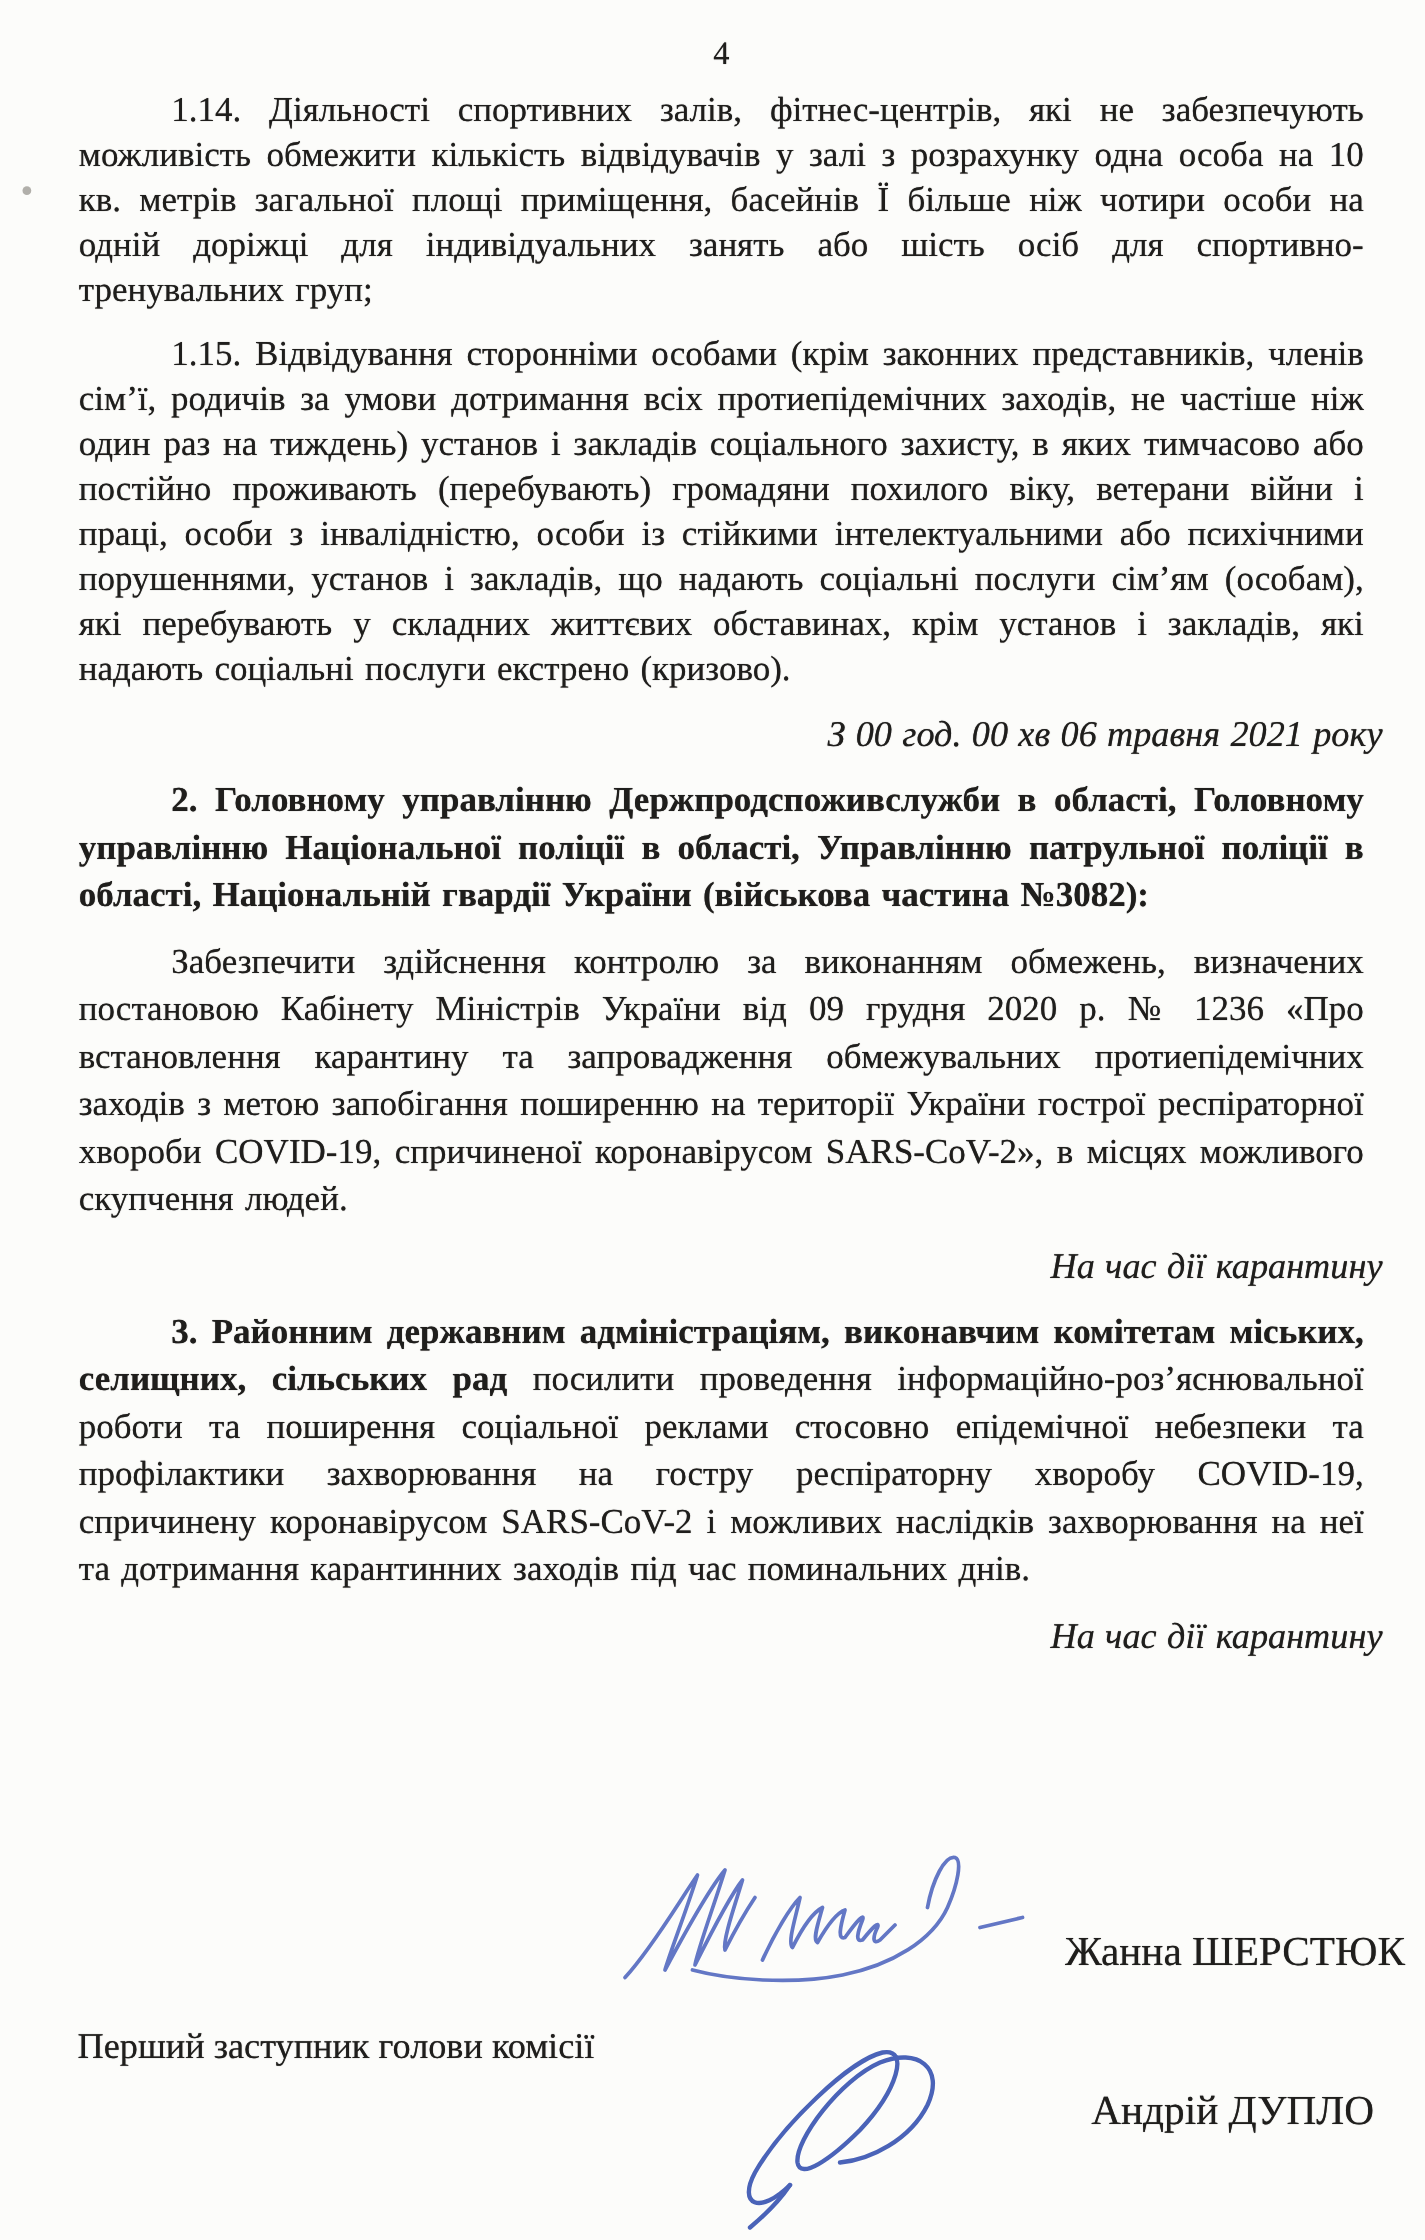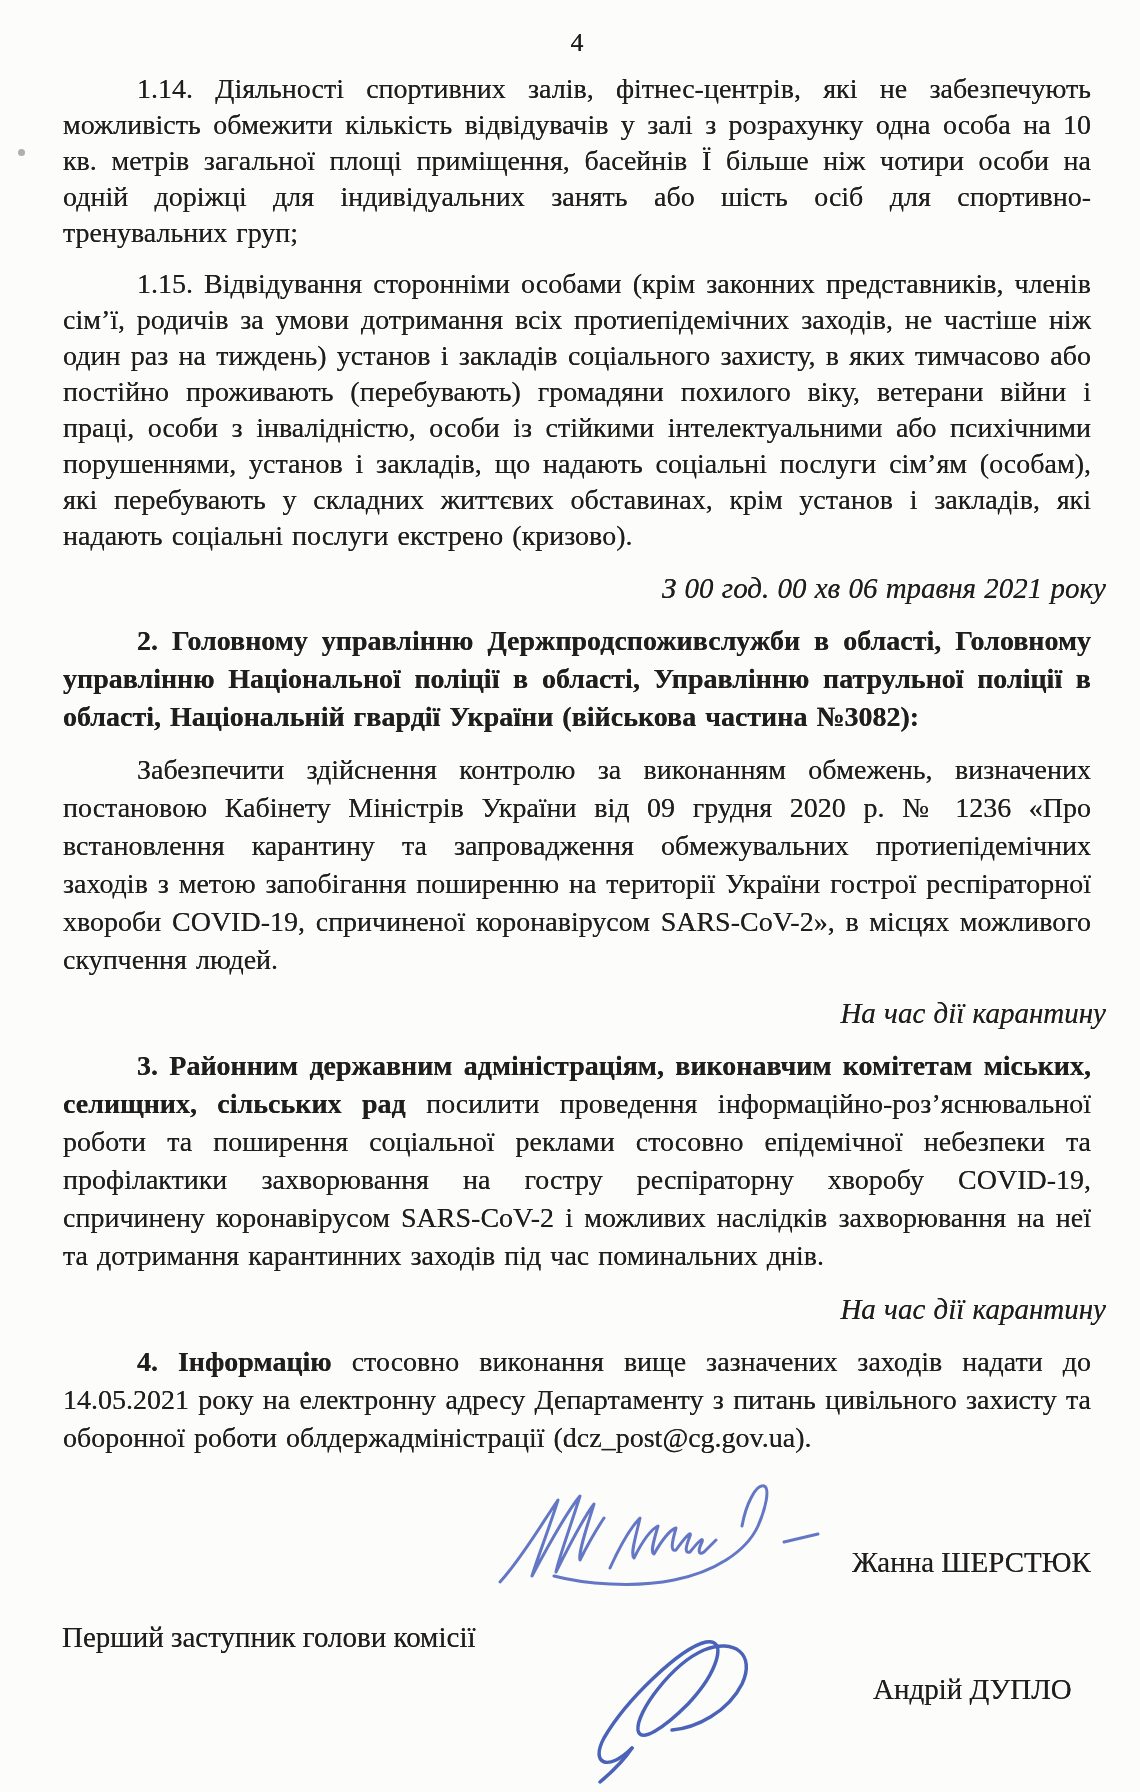--- a/index.html
+++ b/index.html
@@ -27,21 +27,21 @@
   }
   .bold{font-weight:bold;font-family:Liberation Serif, serif;}
   .mt10{margin-top:10px;}.mt12{margin-top:12px;}.mt14{margin-top:8px;text-align:right;}.mt18{margin-top:18px;font-family:Liberation Serif, serif;}.mt20{margin-top:20px;}
   .mt2{margin-top:2px;}
   .speck{
     position:absolute;left:18px;top:149px;width:7px;height:7px;
     border-radius:50%;background:#98968f;opacity:.75;
   }
   .abs{position:absolute;margin:0;}
   .sig-label{font-size:29px;line-height:34px;white-space:nowrap;}
-  .sig-name{font-size:29px;line-height:34px;white-space:nowrap;}
+  .sig-name{font-size:33px;line-height:34px;white-space:nowrap;}
   .sig-svg{position:absolute;}
   .sig-svg path{fill:none;stroke-linecap:round;stroke-linejoin:round;}
 </style>
 </head>
 <body>
 
 <div class="page scan">
   <div class="speck"></div>
 
   <div class="content">
@@ -56,21 +56,20 @@
     <p class="body bold mt20">2. Головному управлінню Держпродспоживслужби в області, Головному управлінню Національної поліції в області, Управлінню патрульної поліції в області, Національній гвардії України (військова частина №3082):</p>
 
     <p class="body">Забезпечити здійснення контролю за виконанням обмежень, визначених постановою Кабінету Міністрів України від 09 грудня 2020 р. №  1236 «Про встановлення карантину та запровадження обмежувальних протиепідемічних заходів з метою запобігання поширенню на території України гострої респіраторної хвороби COVID-19, спричиненої коронавірусом SARS-CoV-2», в місцях можливого скупчення людей.</p>
 
     <p class="note mt10">На час дії карантину</p>
 
     <p class="body mt12"><span class="bold">3. Районним державним адміністраціям, виконавчим комітетам міських, селищних, сільських  рад</span><span> посилити проведення інформаційно-роз’яснювальної роботи та поширення соціальної реклами стосовно епідемічної небезпеки та профілактики захворювання на гостру респіраторну хворобу COVID-19, спричинену коронавірусом SARS-CoV-2 і можливих наслідків захворювання на неї та дотримання карантинних заходів під час поминальних днів.</span></p>
 
     <p class="note mt2">На час дії карантину</p>
 
-    <p class="body mt14"><span class="bold">4. Інформацію</span><span> стосовно виконання вище зазначених заходів надати до 14.05.2021 року на електронну адресу Департаменту з питань цивільного захисту та оборонної роботи облдержадміністрації (dcz_post@cg.gov.ua).</span></p>
   </div>
 
   <p class="abs sig-label" style="left:62px;top:1620px;">Перший заступник голови комісії</p>
 
   <svg class="sig-svg" style="left:492px;top:1478px;" width="352" height="122" viewBox="0 0 352 122">
     <g stroke="#6377c5" stroke-width="3">
       <path d="M8,104 C30,80 52,42 66,22 C58,48 44,84 40,98 C56,68 76,32 88,18 C80,44 66,82 64,94 C78,66 94,36 102,26 C96,46 86,74 88,82 C98,62 108,46 112,40"></path>
       <path d="M118,90 C128,68 140,48 148,40 C144,58 138,76 142,80 C150,64 158,52 166,48 C162,62 158,74 162,76 C170,62 178,52 184,50 C180,64 178,74 184,72 C194,58 200,52 198,58 C194,68 192,76 198,74 C206,64 212,58 210,64 C206,72 206,78 212,74 L224,62"></path>
       <path d="M250,48 C254,26 264,6 272,8 C278,10 274,30 266,48 C254,74 222,94 182,102 C142,110 92,106 62,98"></path>
       <path d="M292,64 L326,56"></path>

